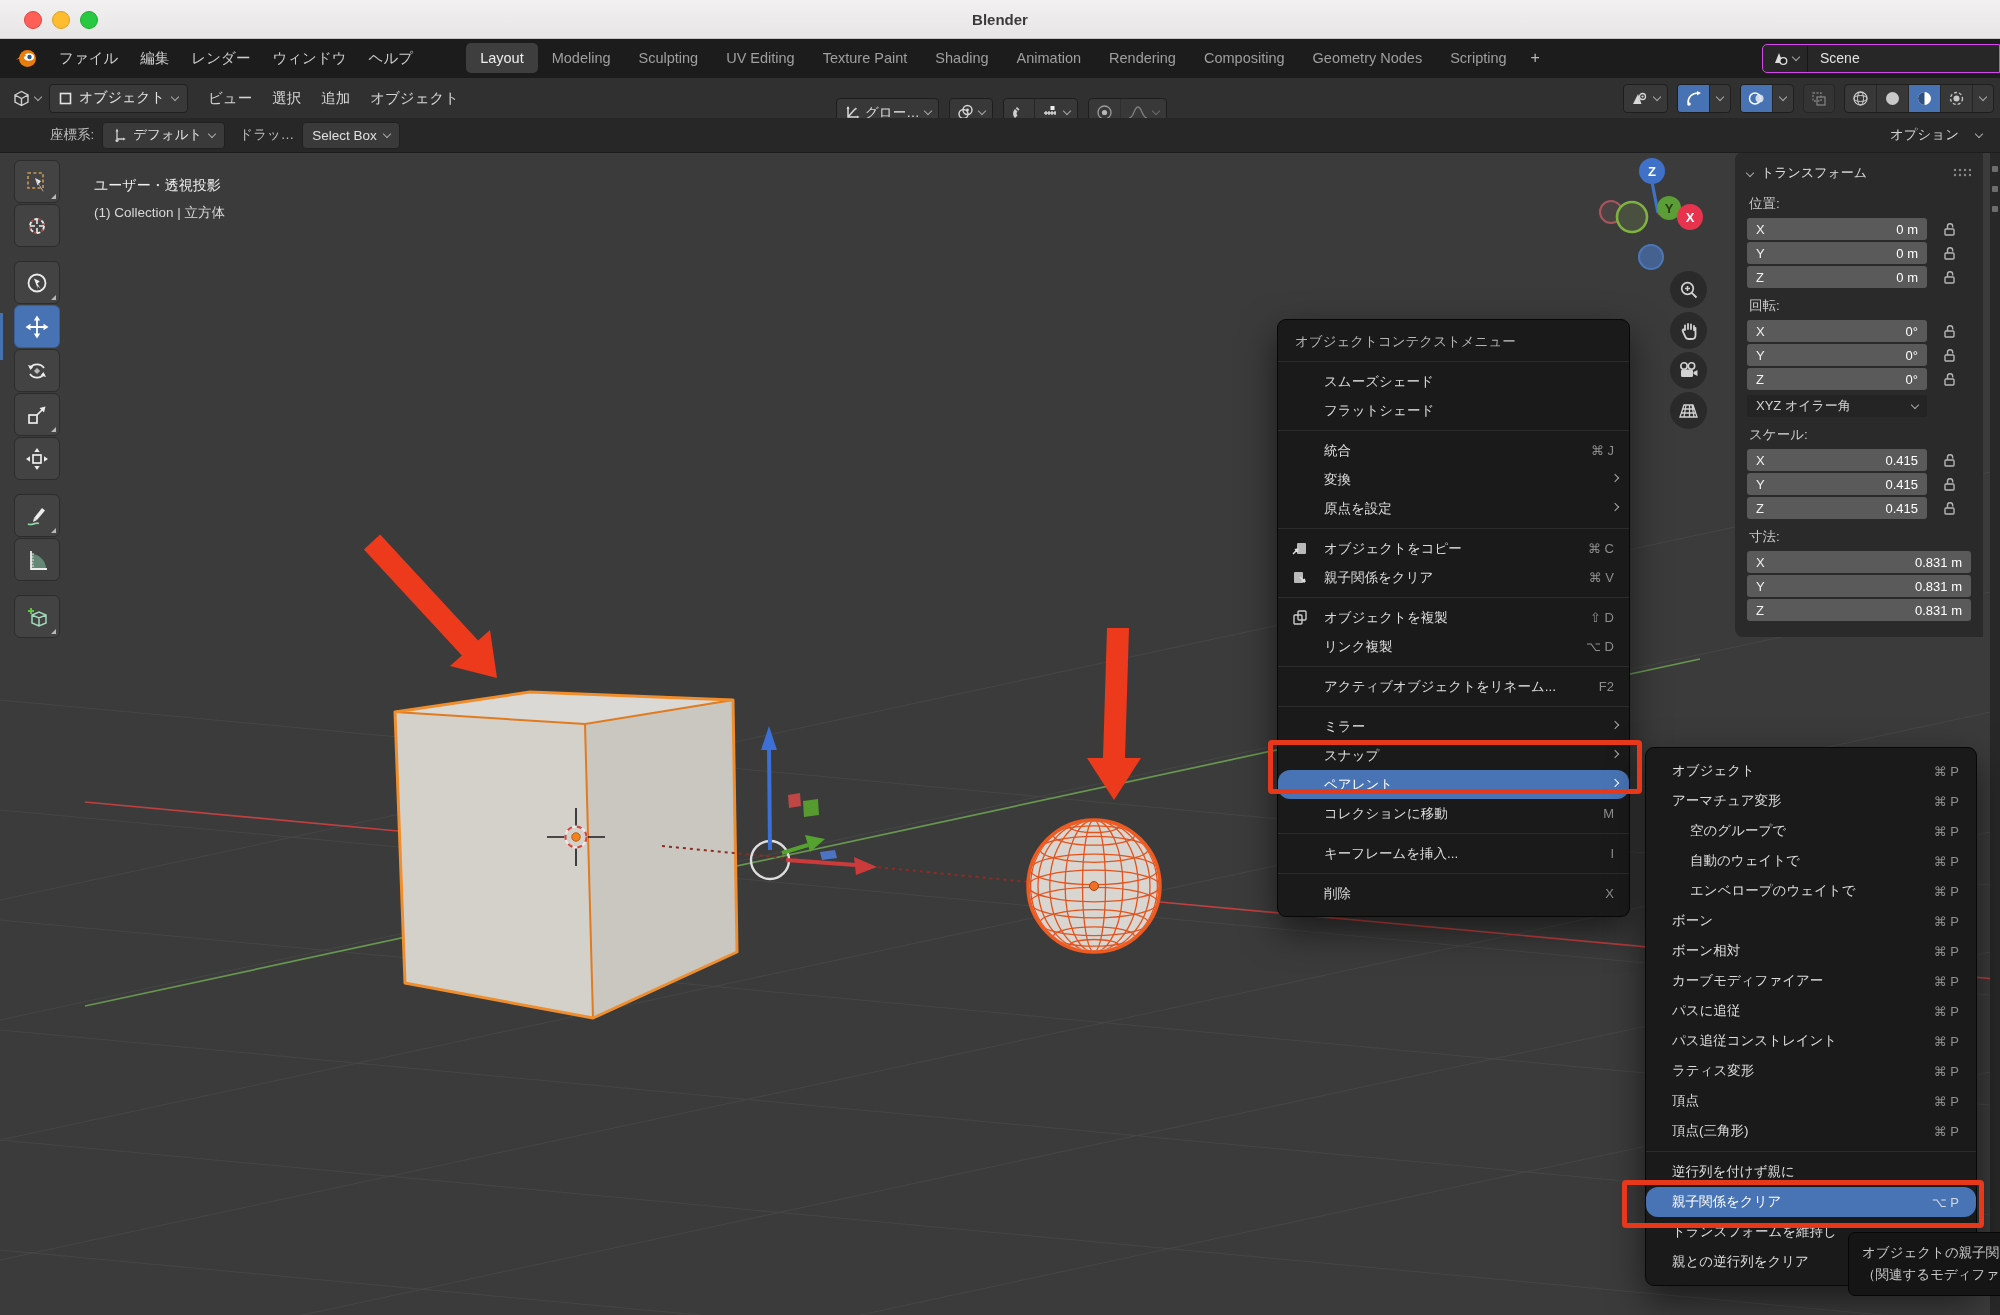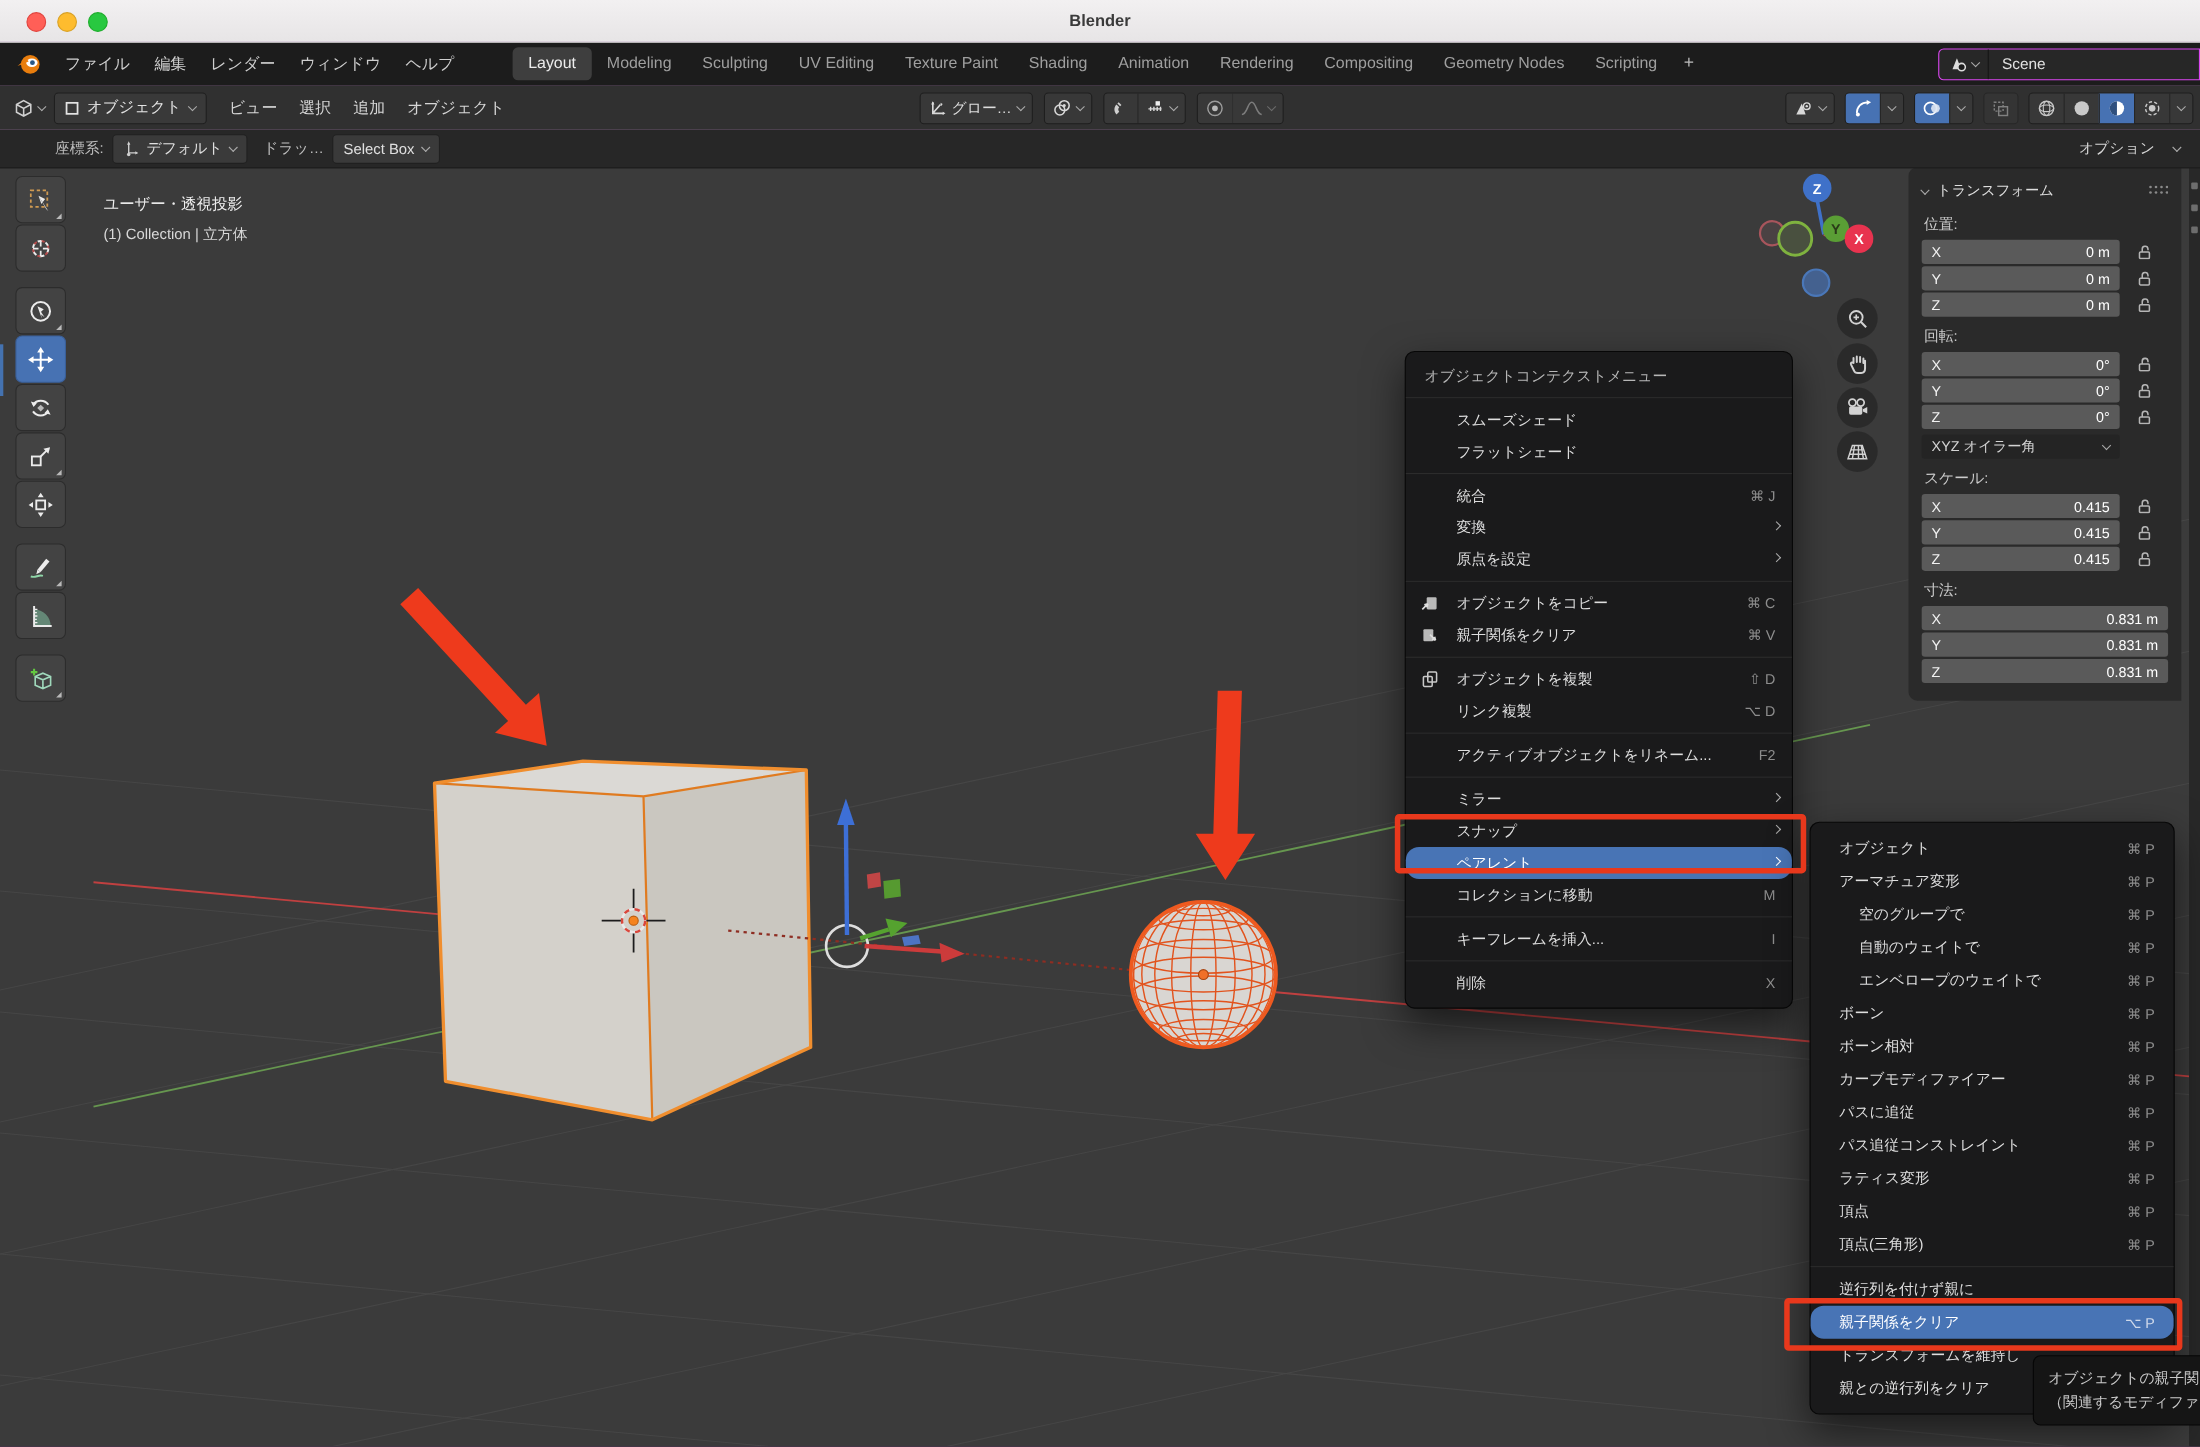--- a/index.html
+++ b/index.html
@@ -1,16 +1,16 @@
 <!DOCTYPE html>
 <html><head>
 <meta charset="utf-8">
 <style>
   html,body{margin:0;padding:0;background:#000;}
-  .app{position:relative;width:2000px;height:1315px;overflow:hidden;background:#f0abfc;
+  .app{position:relative;width:2000px;height:1315px;overflow:hidden;background:#0ea5e9;
        font-family:"Liberation Sans",sans-serif;-webkit-font-smoothing:antialiased;}
   
   .titlebar{position:absolute;left:0;top:0;width:2000px;height:38px;background:linear-gradient(#f2f0f1,#e7e5e6);
             border-bottom:1px solid #c8c6c7;display:flex;align-items:center;justify-content:center;z-index:10}
   .titlebar .title{font-size:15px;font-weight:bold;color:#3a3a3a}
   .lights{position:absolute;left:24px;top:11px;display:flex;gap:10px}
   .light{width:16px;height:16px;border-radius:50%}
   .light.r{background:#ff5f57;border:1px solid #e0443e}
   .light.y{background:#febc2e;border:1px solid #d9a123}
   .light.g{background:#28c840;border:1px solid #1dad2b}
@@ -24,21 +24,21 @@
   .tab.add{color:#bbb;font-size:16px;padding:4px 10px}
   .scene-box{margin-left:auto;display:flex;align-items:center;height:27px;background:#272727;border:1px solid #d946ef;border-radius:5px 0 0 5px;width:236px}
   .scene-ic{display:flex;align-items:center;gap:4px;padding:0 8px;border-right:1px solid #161616;height:100%}
   .scene-label{padding:0 12px;font-size:14px;color:#e2e2e2}
   
   .row2{position:absolute;left:0;top:78px;width:2000px;height:40px;background:#303030;display:flex;align-items:center;z-index:9}
   .ed-btn{display:flex;align-items:center;gap:4px;margin:0 8px 0 12px}
   .mode-dd{display:flex;align-items:center;gap:7px;background:#393939;border:1px solid #1f1f1f;border-radius:4px;height:27px;padding:0 9px;font-size:14px;color:#e3e3e3}
   .hmenu{display:flex;margin-left:10px}
   .hmenu .m-item{font-size:14.5px;color:#d6d6d6;padding:5px 10px}
-  .center-cluster{position:absolute;left:836px;top:6px;display:flex;gap:10px;align-items:flex-start}
+  .center-cluster{position:absolute;left:836px;top:20px;display:flex;gap:10px;align-items:flex-start}
   .pill{display:flex;align-items:center;background:#383838;border:1px solid #1e1e1e;border-radius:4px;height:27px}
   .pill .seg{display:flex;align-items:center;gap:5px;padding:0 7px;height:100%}
   .pill .seg+.seg{border-left:1px solid #262626}
   .pill .lab{font-size:13.5px;color:#dcdcdc}
   .seg.on{background:#4772b3;border-radius:3px 0 0 3px}
   .seg.dim{opacity:.45}
   .right-cluster{position:absolute;right:6px;top:6px;display:flex;gap:9px;align-items:center}
   .chev{width:7px;height:7px;border-right:1.6px solid #a9a9a9;border-bottom:1.6px solid #a9a9a9;transform:rotate(45deg);display:inline-block;margin-top:-3px}
   .chev.sm{width:5px;height:5px}
   .chev.rt{transform:rotate(-45deg)}

